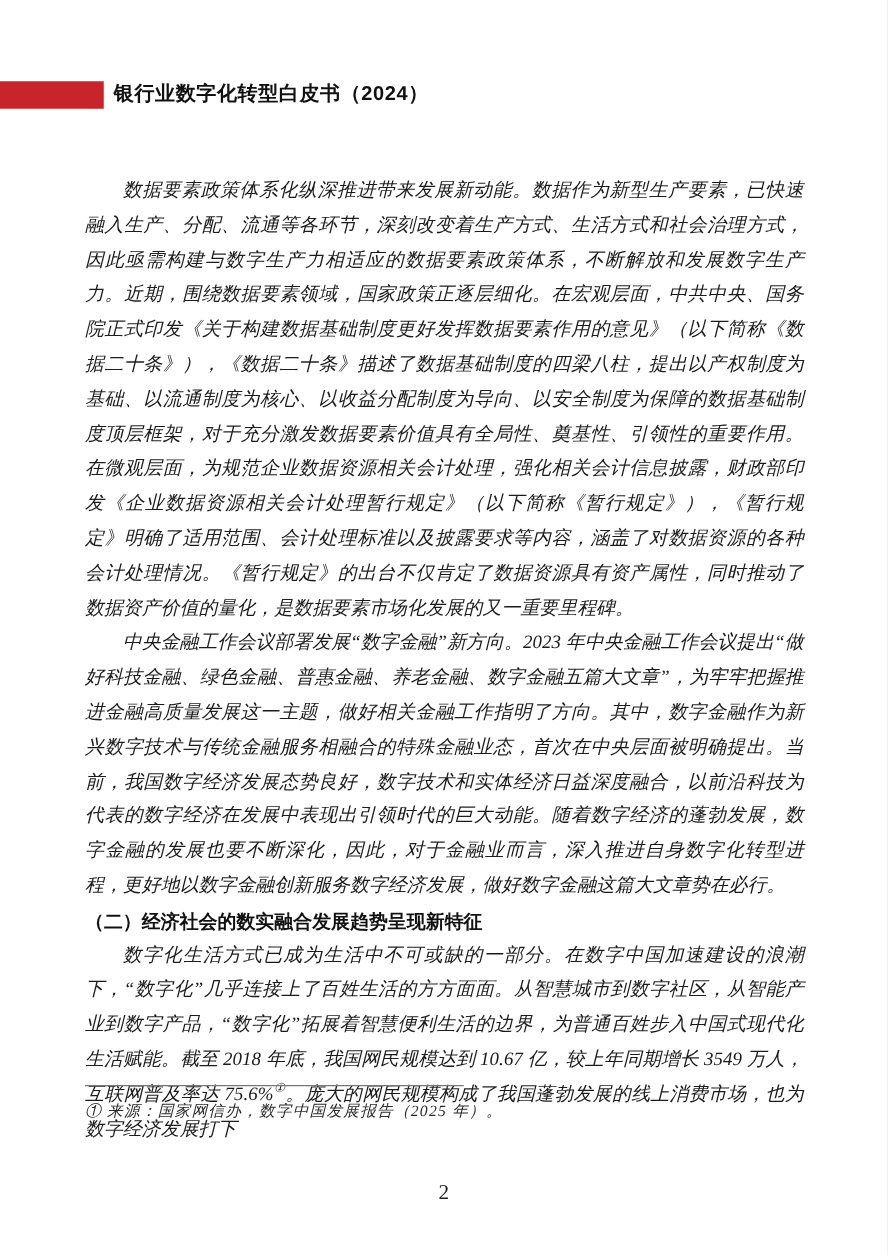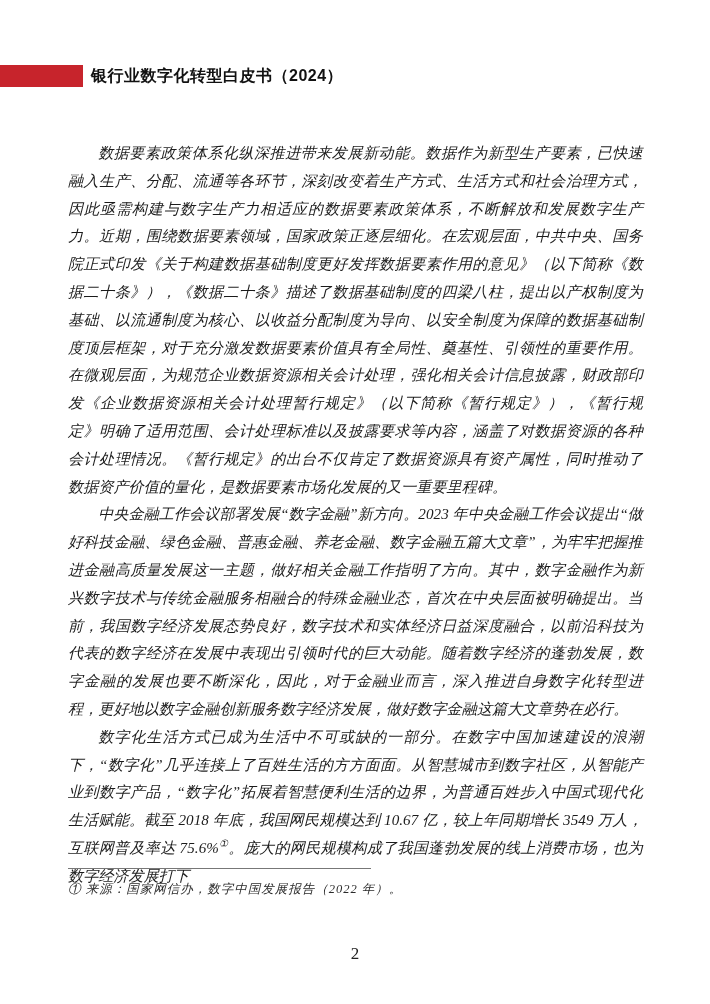--- a/index.html
+++ b/index.html
@@ -109,23 +109,24 @@
 <div class="page">
 
   <header class="doc-header">
     <div class="red-bar"></div>
     <div class="doc-title">银行业数字化转型白皮书（2024）</div>
   </header>
 
   <main class="doc-body">
     <p class="para">数据要素政策体系化纵深推进带来发展新动能。数据作为新型生产要素，已快速融入生产、分配、流通等各环节，深刻改变着生产方式、生活方式和社会治理方式，因此亟需构建与数字生产力相适应的数据要素政策体系，不断解放和发展数字生产力。近期，围绕数据要素领域，国家政策正逐层细化。在宏观层面，中共中央、国务院正式印发《关于构建数据基础制度更好发挥数据要素作用的意见》（以下简称《数据二十条》），《数据二十条》描述了数据基础制度的四梁八柱，提出以产权制度为基础、以流通制度为核心、以收益分配制度为导向、以安全制度为保障的数据基础制度顶层框架，对于充分激发数据要素价值具有全局性、奠基性、引领性的重要作用。在微观层面，为规范企业数据资源相关会计处理，强化相关会计信息披露，财政部印发《企业数据资源相关会计处理暂行规定》（以下简称《暂行规定》），《暂行规定》明确了适用范围、会计处理标准以及披露要求等内容，涵盖了对数据资源的各种会计处理情况。《暂行规定》的出台不仅肯定了数据资源具有资产属性，同时推动了数据资产价值的量化，是数据要素市场化发展的又一重要里程碑。</p>
     <p class="para">中央金融工作会议部署发展“数字金融”新方向。2023 年中央金融工作会议提出“做好科技金融、绿色金融、普惠金融、养老金融、数字金融五篇大文章”，为牢牢把握推进金融高质量发展这一主题，做好相关金融工作指明了方向。其中，数字金融作为新兴数字技术与传统金融服务相融合的特殊金融业态，首次在中央层面被明确提出。当前，我国数字经济发展态势良好，数字技术和实体经济日益深度融合，以前沿科技为代表的数字经济在发展中表现出引领时代的巨大动能。随着数字经济的蓬勃发展，数字金融的发展也要不断深化，因此，对于金融业而言，深入推进自身数字化转型进程，更好地以数字金融创新服务数字经济发展，做好数字金融这篇大文章势在必行。</p>
+    <h3 class="section-heading">（二）经济社会的数实融合发展趋势呈现新特征</h3>
     <p class="para"><span>数字化生活方式已成为生活中不可或缺的一部分。在数字中国加速建设的浪潮下，“数字化”几乎连接上了百姓生活的方方面面。从智慧城市到数字社区，从智能产业到数字产品，“数字化”拓展着智慧便利生活的边界，为普通百姓步入中国式现代化生活赋能。截至 2018 年底，我国网民规模达到 10.67 亿，较上年同期增长 3549 万人，互联网普及率达 75.6%</span><sup class="fn-ref">①</sup><span>。庞大的网民规模构成了我国蓬勃发展的线上消费市场，也为数字经济发展打下</span></p>
   </main>
 
   <div class="footnote-area">
     <div class="footnote-rule"></div>
-    <div class="footnote-text">① 来源：国家网信办，数字中国发展报告（2022 年）。</div>
+    <div class="footnote-text">① 来源：国家网信办，数字中国发展报告（2025 年）。</div>
   </div>
 
   <div class="page-number">2</div>
 
 </div>
 
 </body></html>

